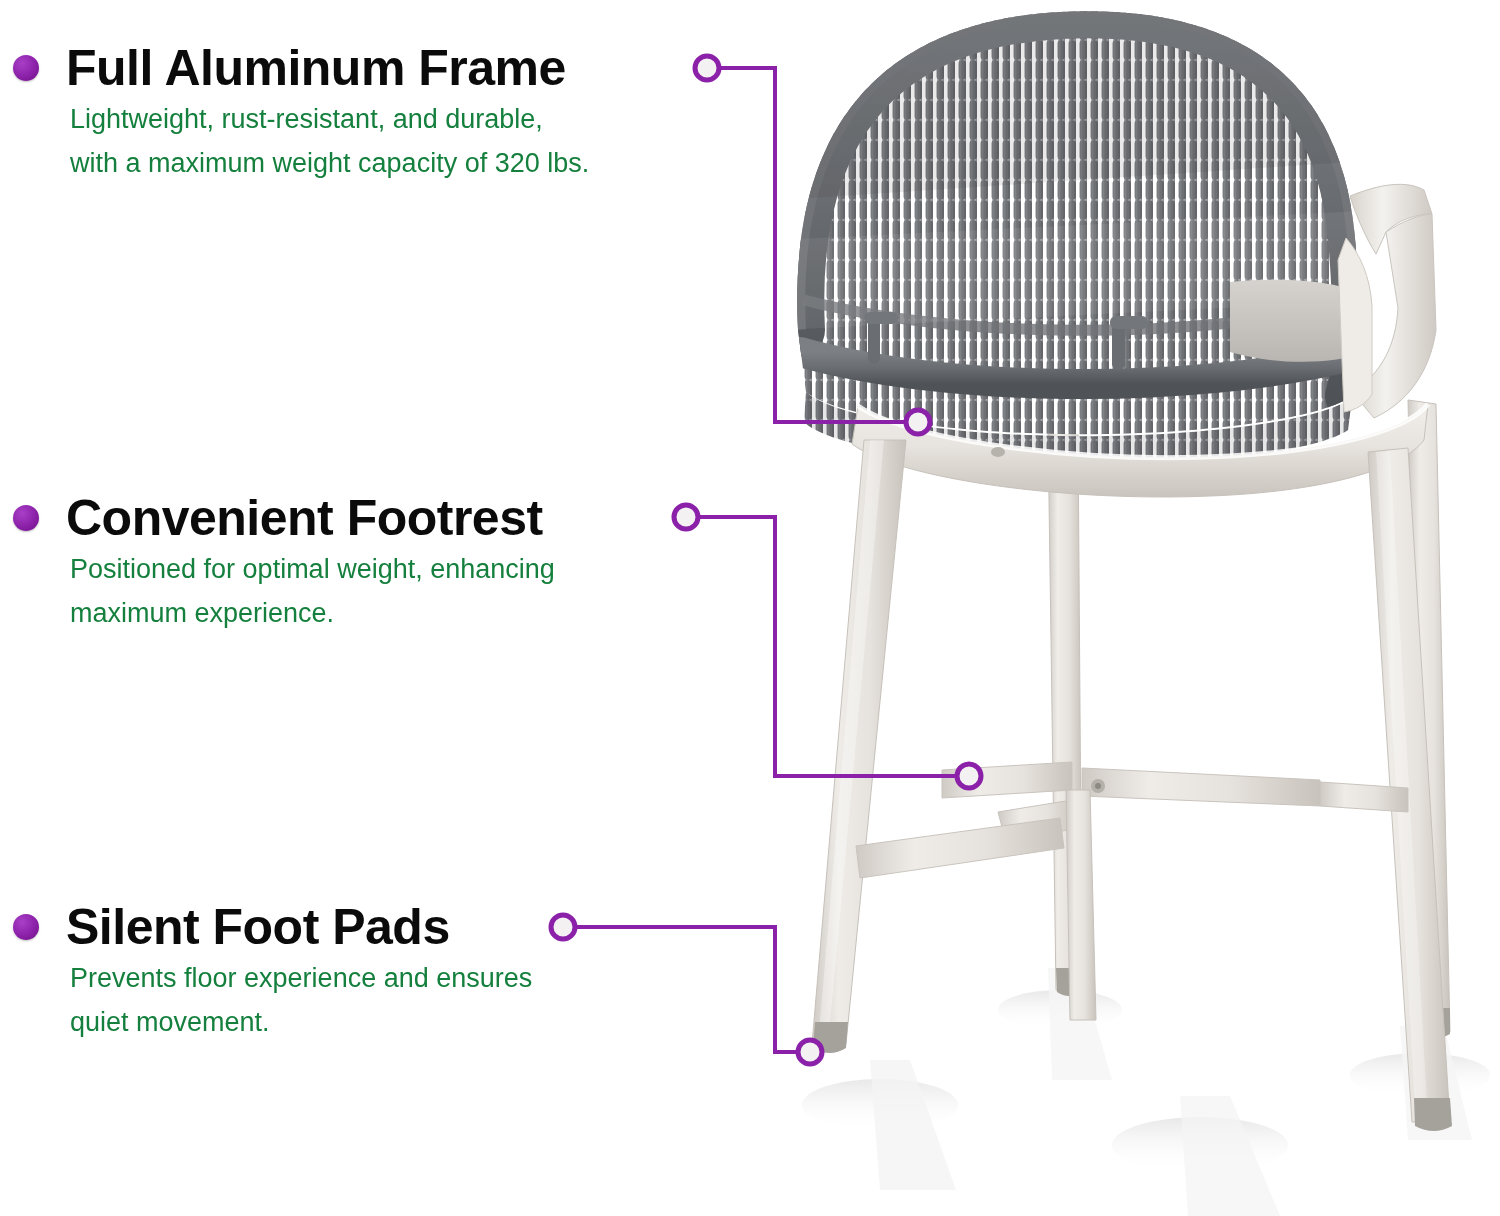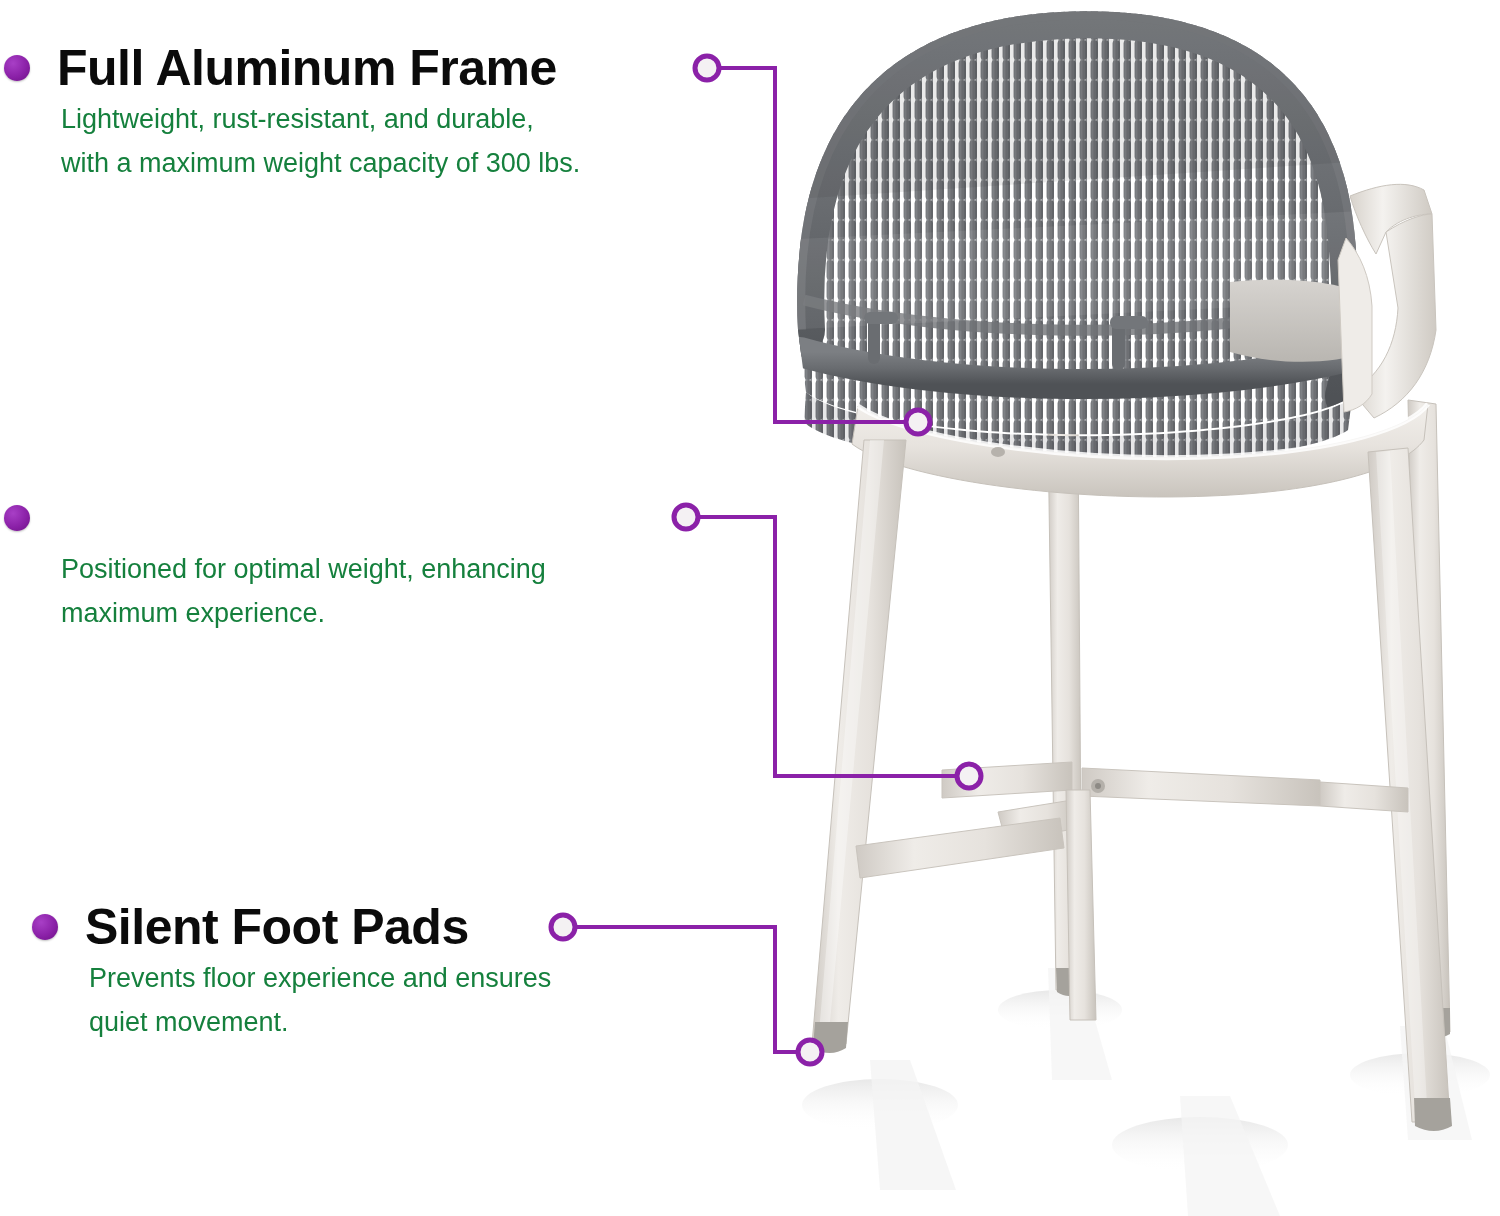--- a/index.html
+++ b/index.html
@@ -12,22 +12,23 @@
     width: 1500px;
     height: 1216px;
     background: #ffffff;
     overflow: hidden;
     font-family: "Liberation Sans", sans-serif;
   }
 
   
   .feature {
     position: absolute;
-    left: 13px;
+    left: 1px;
     width: 720px;
+    padding-left: 21px;
   }
   .feature-head {
     position: relative;
     display: flex;
     align-items: center;
     height: 60px;
   }
   .bullet-dot {
     position: absolute;
     left: -9px;
@@ -228,35 +229,36 @@
     </svg>
   </div>
 
   <div class="feature" style="top: 38px;">
     <div class="feature-head">
       <span class="bullet-dot"></span>
       <h2 class="feature-title">Full Aluminum Frame</h2>
     </div>
     <p class="feature-body">
       <span>Lightweight, rust-resistant, and durable,</span>
-      <span>with a maximum weight capacity of 300 lbs.</span>
+      <span>with a maximum weight capacity of 320 lbs.</span>
     </p>
   </div>
 
   <div class="feature" style="top: 488px;">
     <div class="feature-head">
       <span class="bullet-dot"></span>
+      <h2 class="feature-title">Convenient Footrest</h2>
     </div>
     <p class="feature-body">
       <span>Positioned for optimal weight, enhancing</span>
       <span>maximum experience.</span>
     </p>
   </div>
 
-  <div class="feature" style="top: 897px; margin-left: 28px;">
+  <div class="feature" style="top: 897px;">
     <div class="feature-head">
       <span class="bullet-dot"></span>
       <h2 class="feature-title">Silent Foot Pads</h2>
     </div>
     <p class="feature-body">
       <span>Prevents floor experience and ensures</span>
       <span>quiet movement.</span>
     </p>
   </div>
 

